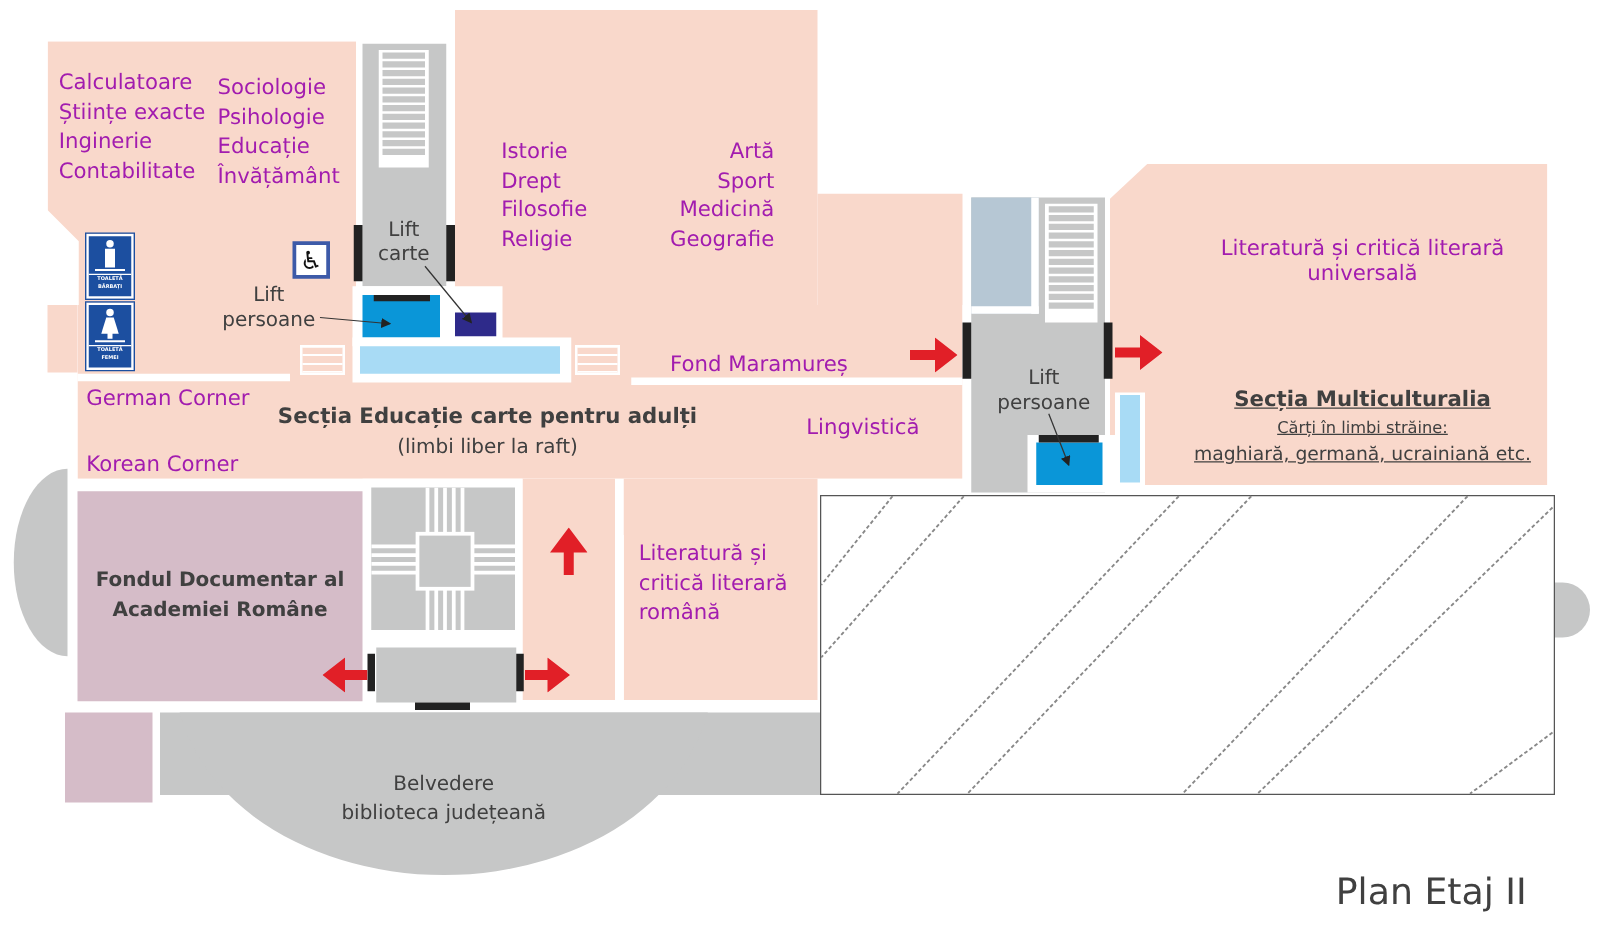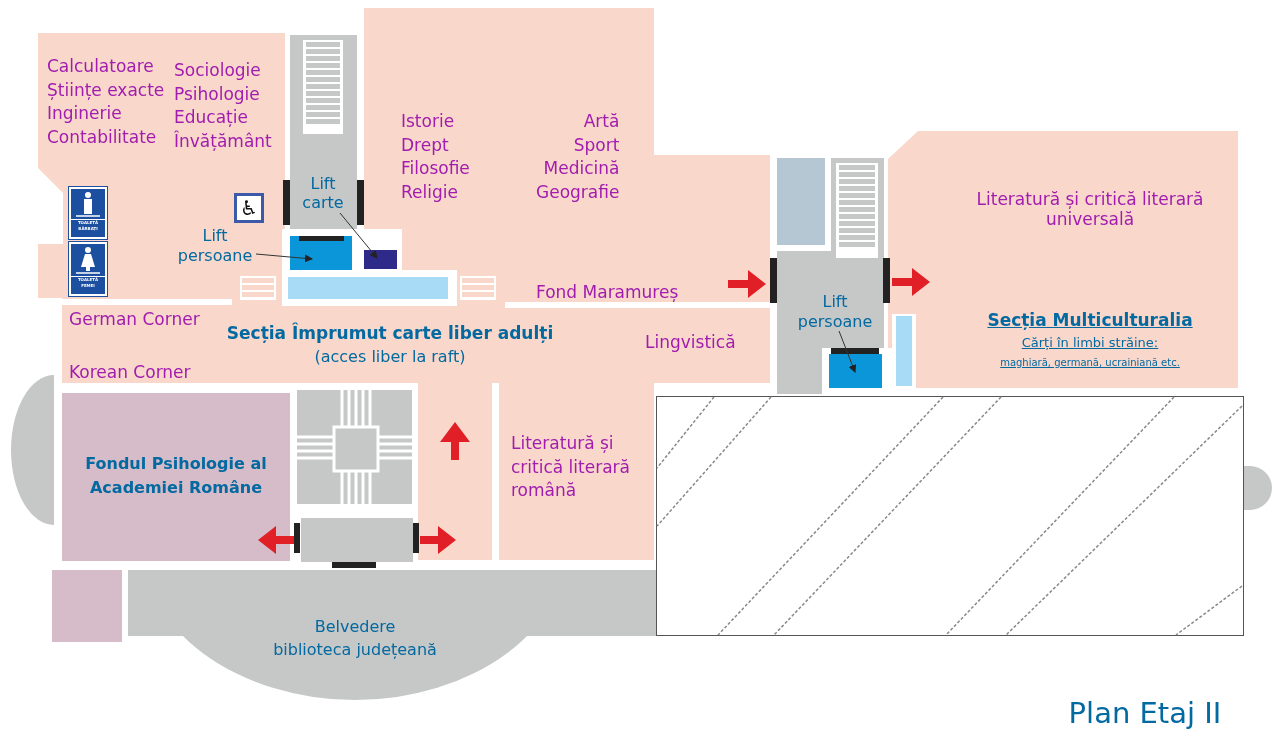--- a/index.html
+++ b/index.html
@@ -2,21 +2,21 @@
 <html><head>
 <meta charset="utf-8">
 <style>
   html,body{margin:0;padding:0;background:#fff;}
   body{width:1280px;height:745px;position:relative;overflow:hidden;font-family:"DejaVu Sans",sans-serif;}
   .abs{position:absolute;}
   .room{background:#f9d8cb;}
   .grey{background:#c6c7c7;}
   .mauve{background:#d5bcc8;}
   .red{color:#a21caf;}
-  .dark{color:#0369a1;}
+  .dark{color:#404040;}
   .lbl{font-size:17px;line-height:23.5px;white-space:nowrap;}
   .stairs{background:#fff;}
   .stairs i{display:block;background:#c6c7c7;height:5px;margin:2px 3px 0 3px;}
   .bar{background:#222;}
   .arrow{position:absolute;}
   .sign{background:#1c4fa0;border:2px solid #fff;outline:1px solid #1c4fa0;}
 </style>
 </head>
 <body>
 
@@ -212,31 +212,31 @@
   <div>Literatură și</div>
     <div>critică literară</div>
     <div>română</div>
 </div>
 <div class="abs lbl red" style="left:940px;top:189px;width:300px;text-align:center;line-height:20px;">
   <div>Literatură și critică literară</div>
     <div>universală</div>
 </div>
 
 <div class="abs dark" style="left:200px;top:321px;width:380px;text-align:center;">
-  <div style="font-weight:bold;font-size:17px;line-height:24px;">Secția Împrumut carte liber adulți</div>
-  <div style="font-size:16px;line-height:24px;">(acces liber la raft)</div>
+  <div style="font-weight:bold;font-size:17px;line-height:24px;">Secția Educație carte pentru adulți</div>
+  <div style="font-size:16px;line-height:24px;">(limbi liber la raft)</div>
 </div>
 <div class="abs dark" style="left:940px;top:307px;width:300px;text-align:center;text-decoration:underline;">
   <div style="font-weight:bold;font-size:17px;line-height:26px;">Secția Multiculturalia</div>
   <div style="font-size:13px;line-height:20px;">Cărți în limbi străine:</div>
-  <div style="font-size:10px;line-height:20px;">maghiară, germană, ucrainiană etc.</div>
+  <div style="font-size:15px;line-height:20px;">maghiară, germană, ucrainiană etc.</div>
 </div>
 
 <div class="abs dark" style="left:62px;top:452px;width:228px;text-align:center;font-weight:bold;font-size:16px;line-height:24px;">
-  <div>Fondul Psihologie al</div>
+  <div>Fondul Documentar al</div>
     <div>Academiei Române</div>
 </div>
 <div class="abs dark" style="left:225px;top:615px;width:260px;text-align:center;font-size:16px;line-height:23px;">
   <div>Belvedere</div>
     <div>biblioteca județeană</div>
 </div>
 
 <div class="abs dark" style="left:293px;top:174px;width:60px;text-align:center;font-size:16px;line-height:19px;">
   <div>Lift</div>
     <div>carte</div>

